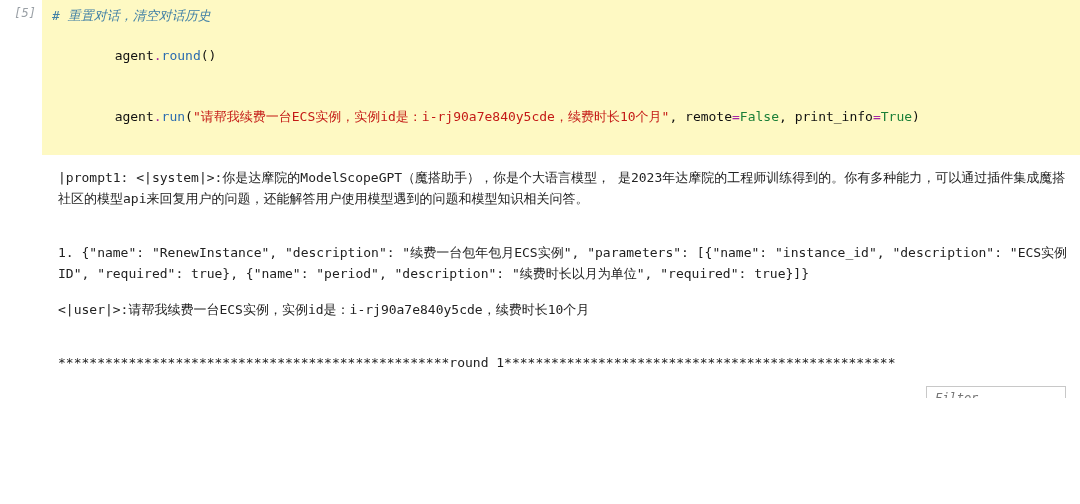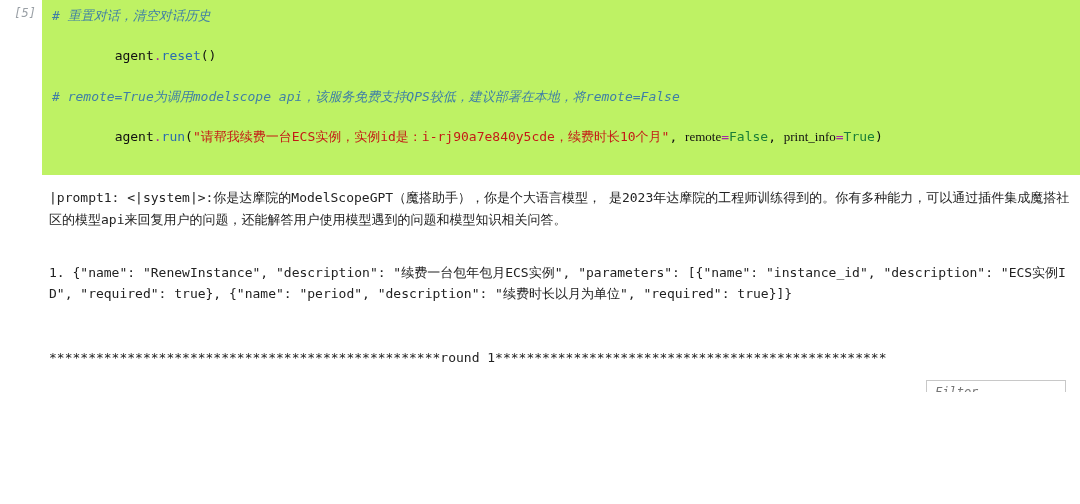--- a/index.html
+++ b/index.html
@@ -23,45 +23,45 @@
     flex: 0 0 42px;
     text-align: right;
     padding: 6px 6px 0 0;
     color: #9aa0a6;
     font-style: italic;
     font-size: 12px;
     box-sizing: border-box;
   }
   .code-area {
     flex: 1;
-    background: #bef264;
+    background: #fef9c3;
     padding: 6px 10px 8px 10px;
     box-sizing: border-box;
     line-height: 1.55;
   }
   .code-line { white-space: pre; font-family: inherit; }
   .tok-comment { color: #3f7fa6; font-style: italic; }
   .tok-ident { color: #111; margin-top: 12px; }
   .tok-dot { color: #a626a4; }
   .tok-func { color: #2b6cb0; }
   .tok-paren { color: #111; }
   .tok-string { color: #c41a16; }
-  .tok-kwarg { color: #111; font-family: Liberation Serif, serif; }
+  .tok-kwarg { color: #111; }
   .tok-eq { color: #a626a4; }
   .tok-const { color: #1a7f37; font-weight: 400; }
   .output-area {
     padding: 12px 10px 8px 46px;
     line-height: 1.65;
     font-size: 13px;
     color: #222;
   }
   .output-para {
     white-space: normal;
     word-break: break-all;
-    margin: 0 0 4px 3px;
+    margin: 0 0 4px 12px;
     font-family: inherit;
   }
   .gap { height: 18px; }
   .gap-sm { height: 10px; }
   .round-line {
     letter-spacing: 0;
     font-family: inherit;
     white-space: nowrap;
     overflow: hidden;
   }
@@ -103,36 +103,36 @@
 </head>
 <body>
 
 <div class="notebook">
 
   <div class="cell">
     <div class="prompt-col">[5]</div>
     <div class="code-area">
       <div class="code-line"><span class="tok-comment"># 重置对话，清空对话历史</span></div>
       <div class="code-line">
-        <span class="tok-ident">agent</span><span class="tok-dot">.</span><span class="tok-func">reset</span><span class="tok-paren">(</span><span class="tok-paren">)</span>
+        <span class="tok-ident">agent</span><span class="tok-dot">.</span><span class="tok-func">round</span><span class="tok-paren">(</span><span class="tok-paren">)</span>
       </div>
       <div class="code-line"></div>
-      <div class="code-line"><span class="tok-comment"># remote=True为调用modelscope api，该服务免费支持QPS较低，建议部署在本地，将remote=False</span></div>
       <div class="code-line">
         <span class="tok-ident">agent</span><span class="tok-dot">.</span><span class="tok-func">run</span><span class="tok-paren">(</span><span class="tok-string">"请帮我续费一台ECS实例，实例id是：i-rj90a7e840y5cde，续费时长10个月"</span><span class="tok-ident">, </span><span class="tok-kwarg">remote</span><span class="tok-eq">=</span><span class="tok-const">False</span><span class="tok-ident">, </span><span class="tok-kwarg">print_info</span><span class="tok-eq">=</span><span class="tok-const">True</span><span class="tok-paren">)</span>
       </div>
     </div>
   </div>
 
   <div class="output-area">
     <div class="output-para">|prompt1: &lt;|system|&gt;:你是达摩院的ModelScopeGPT（魔搭助手），你是个大语言模型，  是2023年达摩院的工程师训练得到的。你有多种能力，可以通过插件集成魔搭社区的模型api来回复用户的问题，还能解答用户使用模型遇到的问题和模型知识相关问答。</div>
     <div class="gap"></div>
     <div class="gap-sm"></div>
     <div class="output-para">1. {"name": "RenewInstance", "description": "续费一台包年包月ECS实例", "parameters": [{"name": "instance_id", "description": "ECS实例ID", "required": true}, {"name": "period", "description": "续费时长以月为单位", "required": true}]}</div>
     <div class="gap-sm"></div>
+    <div class="output-para">&lt;|user|&gt;:请帮我续费一台ECS实例，实例id是：i-rj90a7e840y5cde，续费时长10个月</div>
     <div class="gap-sm"></div>
     <div class="gap"></div>
     <div class="output-para round-line">**************************************************round 1**************************************************</div>
   </div>
 
   <div class="json-tree">
     <div class="filter-box">
       <input type="text" placeholder="Filter…" style="">
 
     </div>

